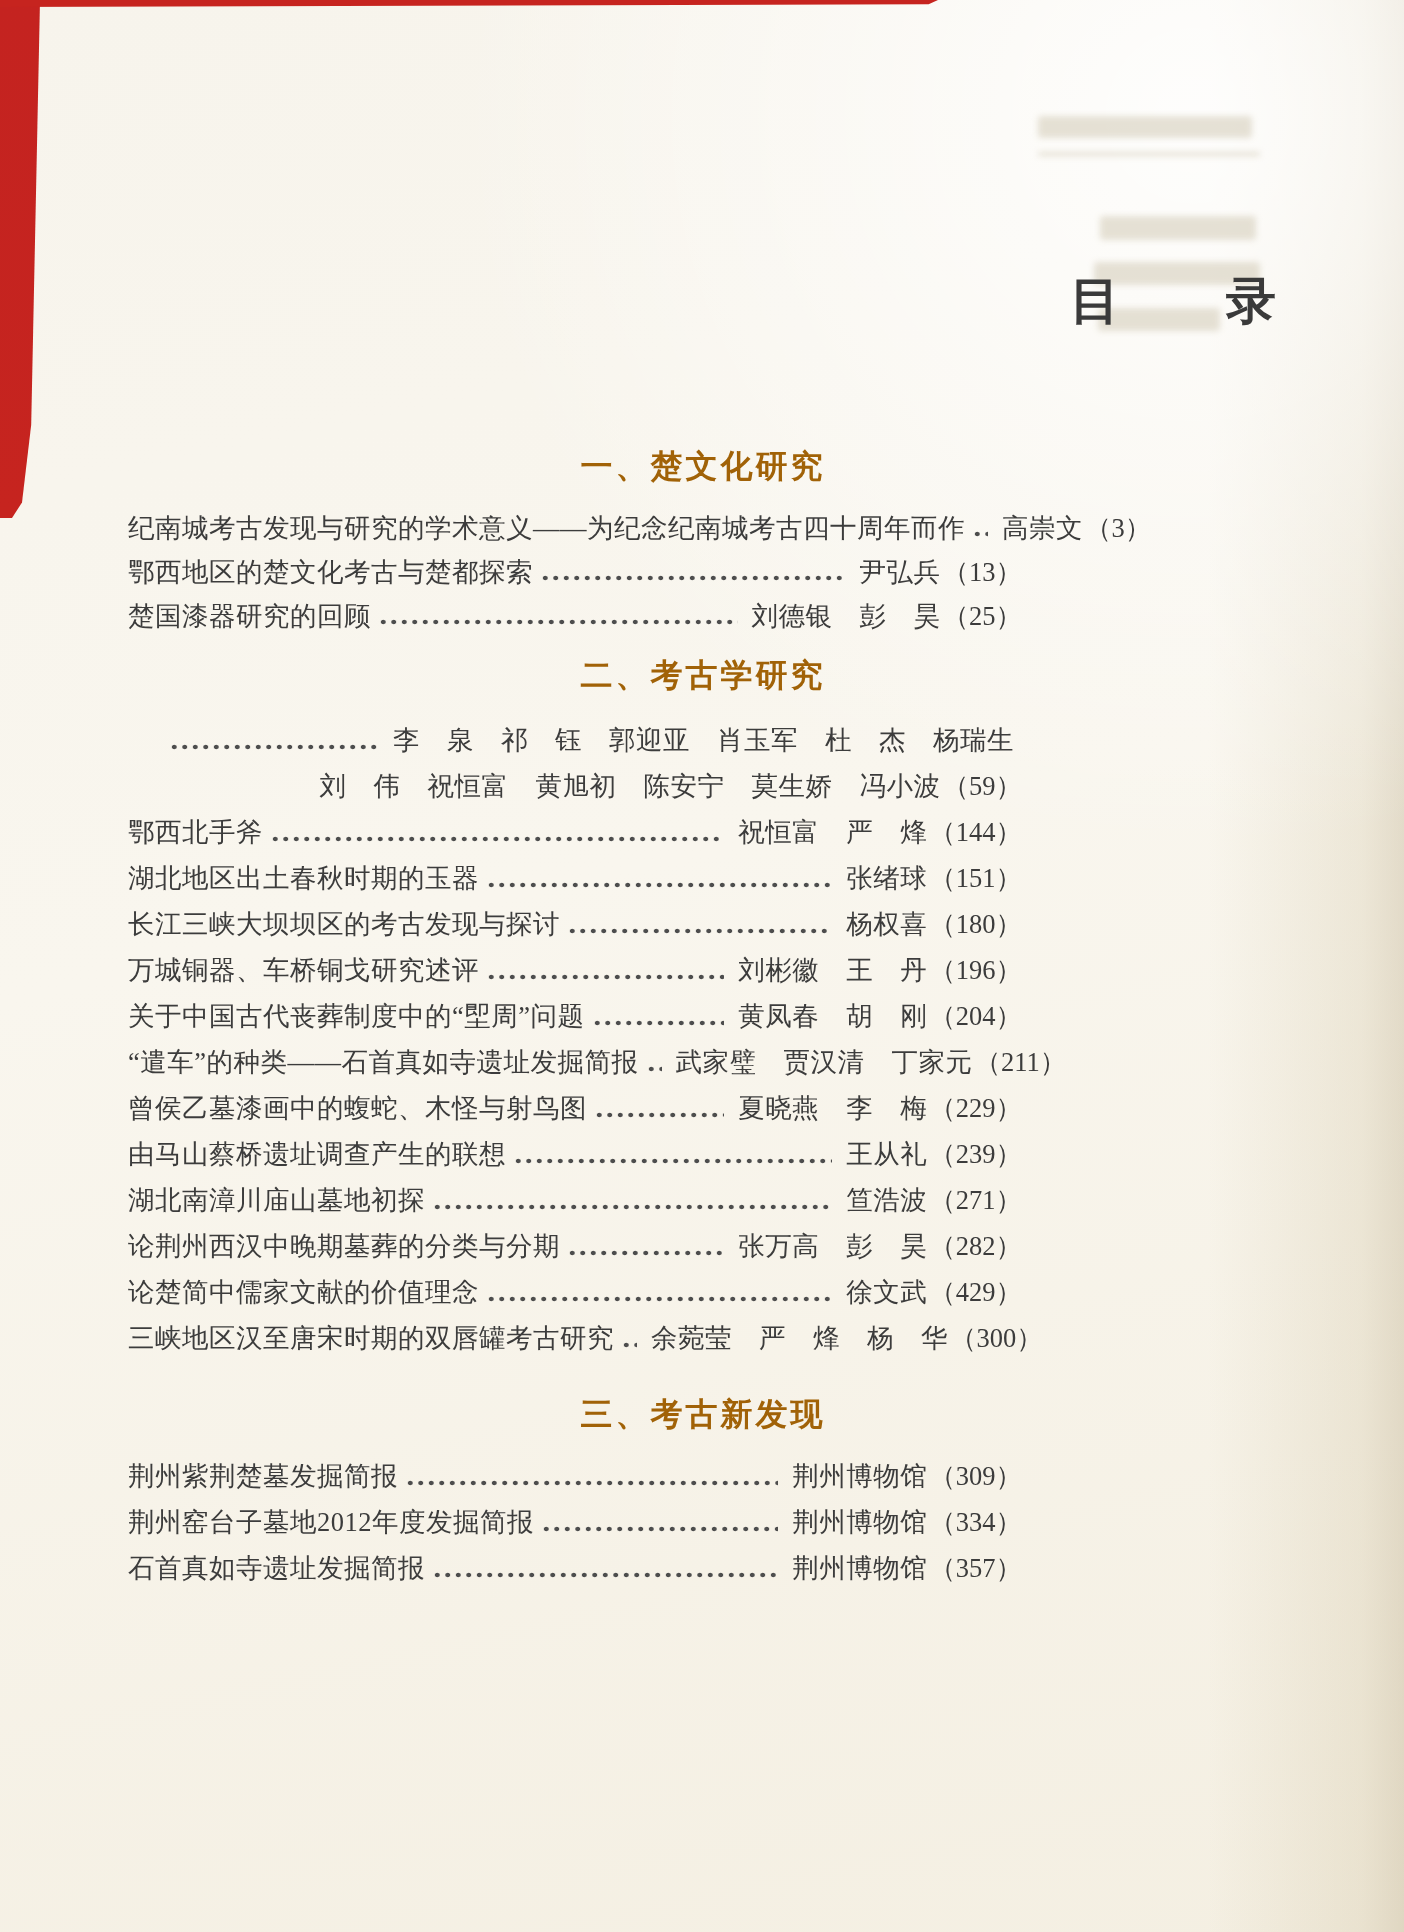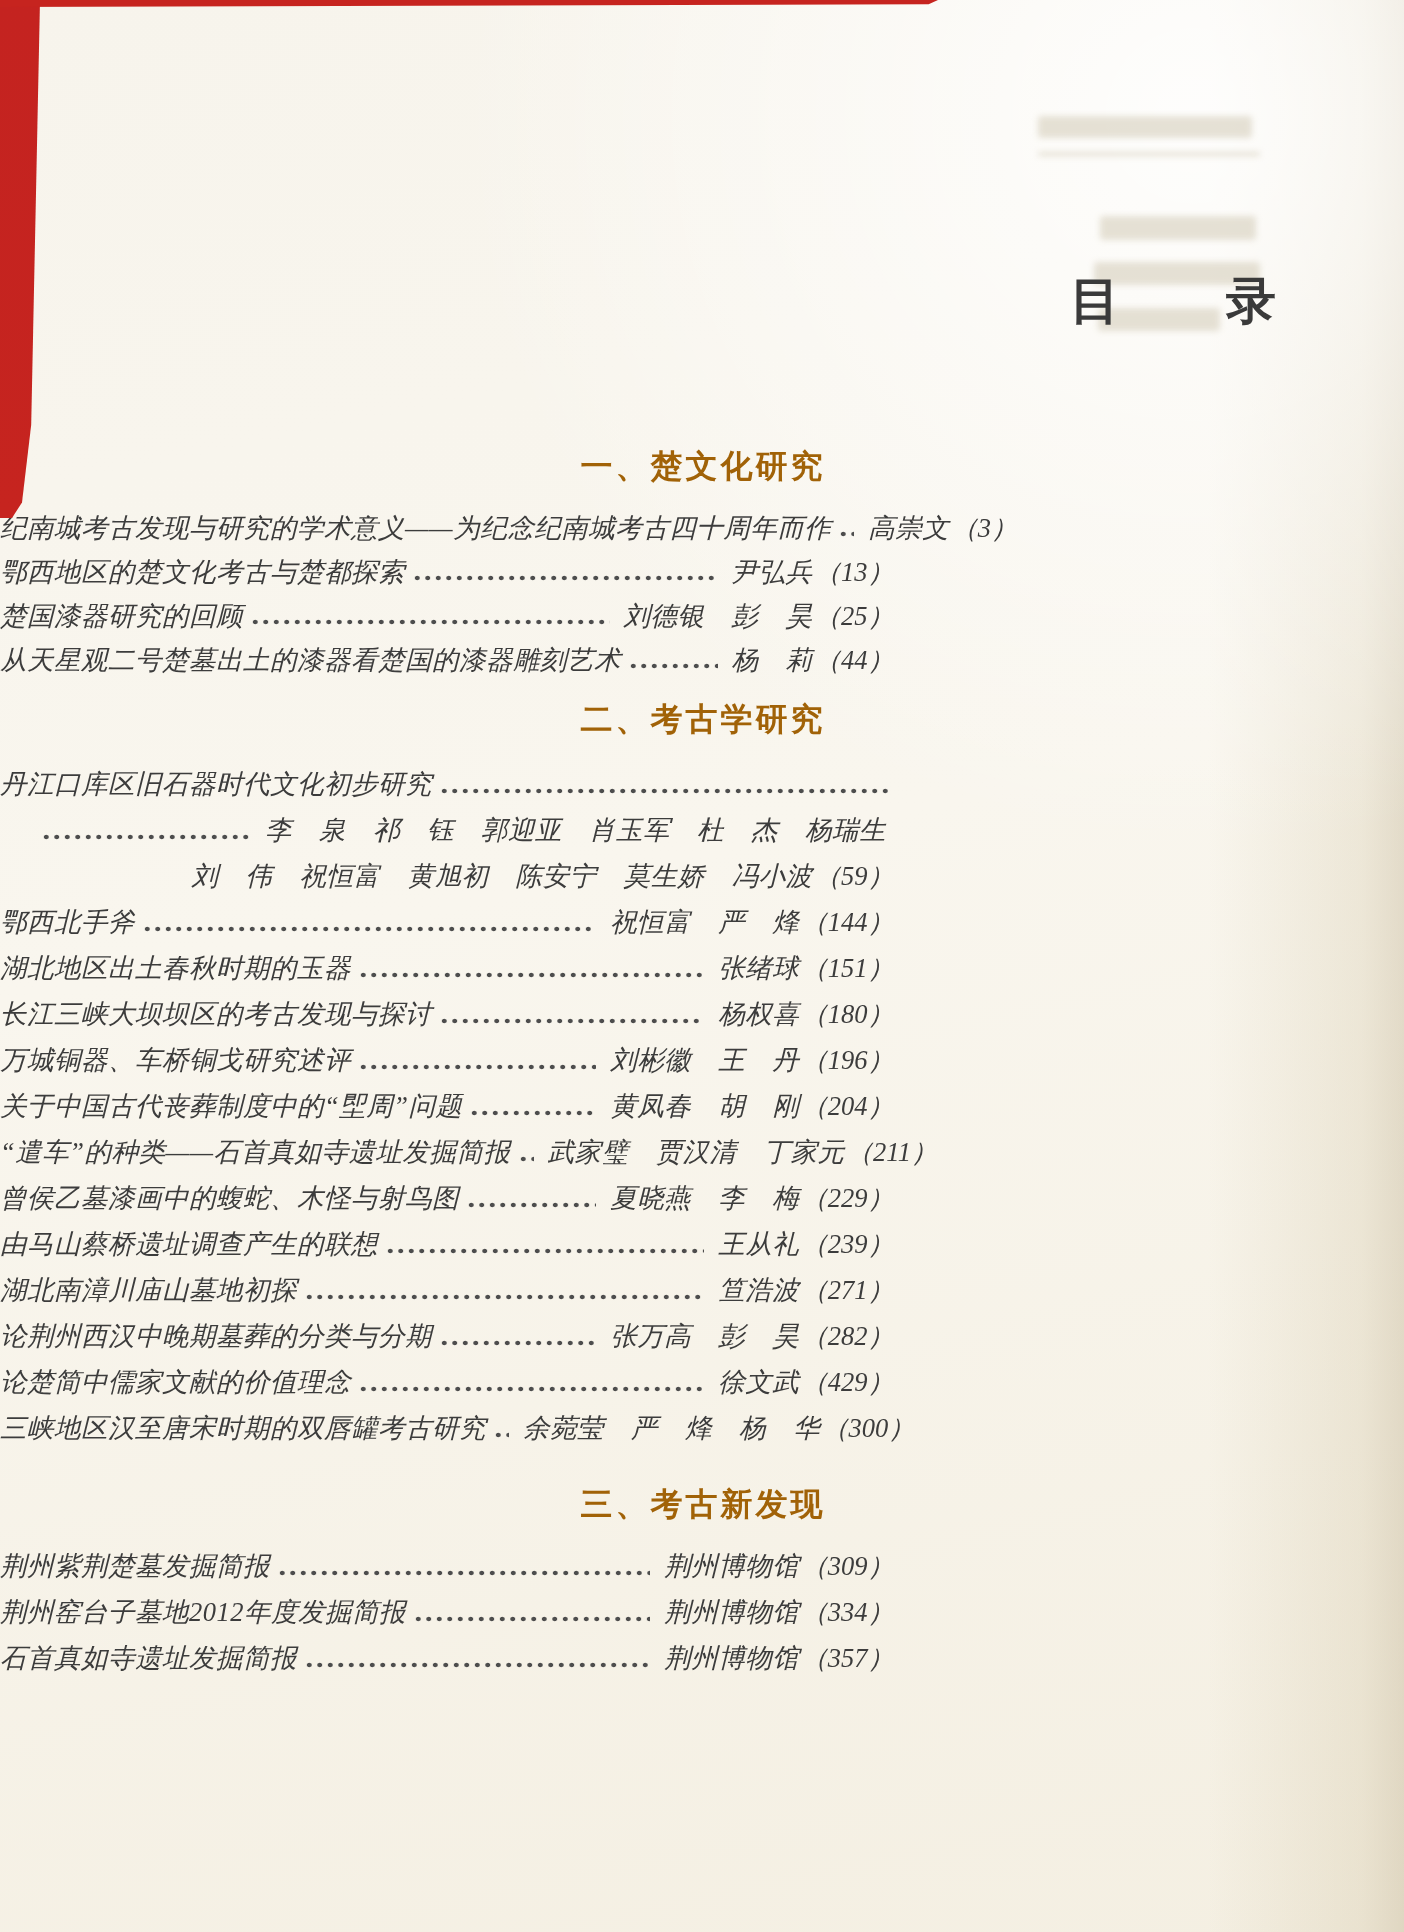--- a/index.html
+++ b/index.html
@@ -59,21 +59,21 @@
     font-family: "Liberation Sans", "DejaVu Sans", sans-serif;
     font-size: 32px; line-height: 44px; font-weight: 700;
     letter-spacing: 3px;
     color: #a16207;
     white-space: nowrap;
   }
   .heading.h1 { margin-top: 112px; margin-bottom: 18px; }
   .heading.h2 { margin-top: 15px;  margin-bottom: 20px; }
   .heading.h3 { margin-top: 31px;  margin-bottom: 17px; text-align: center; }
 
-  .entries { width: 894px; font-style: italic; }
+  .entries { margin-left: 128px; width: 894px; }
   .sec1 .row { height: 44px; line-height: 44px; }
   .row {
     display: flex; align-items: stretch;
     height: 46px; line-height: 46px;
     font-size: 26.5px;
     white-space: nowrap;
   }
   .t  { flex: 0 0 auto; letter-spacing: 0.5px; }
   .dots { flex: 1 1 auto; min-width: 16px; position: relative; margin: 0 6px 0 7px; }
   .dots::after {
@@ -116,34 +116,24 @@
       <span class="dots"></span>
       <span class="a">尹弘兵</span>
       <span class="p">（13）</span>
     </div>
     <div class="row">
       <span class="t">楚国漆器研究的回顾</span>
       <span class="dots"></span>
       <span class="a">刘德银　彭　昊</span>
       <span class="p">（25）</span>
     </div>
-    <div class="row">
-      <span class="t">从天星观二号楚墓出土的漆器看楚国的漆器雕刻艺术</span>
-      <span class="dots"></span>
-      <span class="a">杨　莉</span>
-      <span class="p">（44）</span>
-    </div>
   </div>
 
   <div class="heading h2">二、考古学研究</div>
   <div class="entries">
-    <div class="row">
-      <span class="t">丹江口库区旧石器时代文化初步研究</span>
-      <span class="dots"></span>
-    </div>
     <div class="row row-c">
       <span class="indent"></span>
       <span class="dots"></span>
       <span class="a">李　泉　祁　钰　郭迎亚　肖玉军　杜　杰　杨瑞生</span>
     </div>
     <div class="row">
       <span class="fill"></span>
       <span class="a">刘　伟　祝恒富　黄旭初　陈安宁　莫生娇　冯小波</span>
       <span class="p">（59）</span>
     </div>

